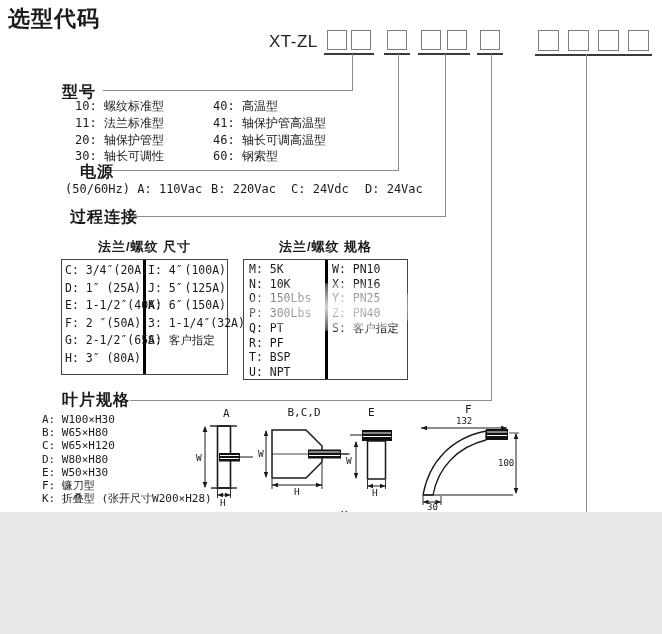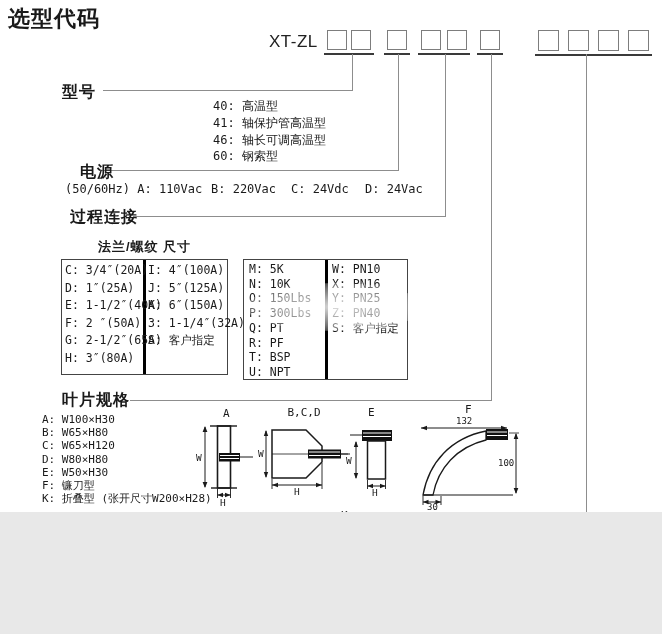--- a/index.html
+++ b/index.html
@@ -16,21 +16,21 @@
   .g5{gap:9px;}
   .g5 .code-box{width:21px;height:21px;}
   .sec-label{position:absolute;font-size:16px;font-weight:bold;letter-spacing:1px;}
   .mono{font-family:"DejaVu Sans Mono", monospace;}
   .list-col{position:absolute;font-size:12px;line-height:16.8px;white-space:nowrap;}
   .pow{position:absolute;top:182px;font-size:12px;white-space:nowrap;}
   .tbl-title{position:absolute;top:238px;text-align:center;font-size:13px;font-weight:bold;letter-spacing:1px;}
   .tbl{position:absolute;top:259px;border:1px solid #444;background:#fff;box-sizing:border-box;}
   .tbl-divider{position:absolute;top:0;bottom:0;width:2.5px;background:#000;}
   .tcol{position:absolute;top:2px;font-size:11.5px;white-space:nowrap;}
-  .t1 .trow{display:flex;justify-content:flex-start;line-height:17.6px;}
+  .t1 .trow{display:flex;justify-content:space-between;line-height:17.6px;}
   .t2 .trow{line-height:14.7px;}
   .blade-list{position:absolute;left:42px;top:413px;font-size:11px;line-height:13.2px;white-space:nowrap;}
   .watermark{position:absolute;left:246px;top:283px;width:178px;height:48px;border-radius:50%;
              background:radial-gradient(ellipse at center, rgba(255,255,255,.85) 0%, rgba(255,255,255,.45) 55%, rgba(255,255,255,0) 100%);
              pointer-events:none;}
   svg{position:absolute;overflow:visible;}
   svg text{font-family:"DejaVu Sans Mono", monospace;fill:#1a1a1a;}
   svg .ln{stroke:#1a1a1a;fill:none;}
   svg .ar{fill:#1a1a1a;stroke:none;}
 </style>
@@ -73,20 +73,26 @@
   <div class="vline" style="left:445px;top:54px;height:162px;"></div>
   <div class="hline" style="left:133px;top:216px;width:313px;"></div>
 
   <div class="vline" style="left:491px;top:54px;height:346px;"></div>
   <div class="hline" style="left:130px;top:400px;width:362px;"></div>
 
   <div class="vline" style="left:586px;top:54px;height:567px;"></div>
   <div class="hline" style="left:152px;top:621px;width:435px;"></div>
 
   <div class="sec-label" style="left:62px;top:82px;">型号</div>
+  <div class="list-col mono" style="left:75px;top:98px;">
+    <div>10: 螺纹标准型</div>
+    <div>11: 法兰标准型</div>
+    <div>20: 轴保护管型</div>
+    <div>30: 轴长可调性</div>
+  </div>
   <div class="list-col mono" style="left:213px;top:98px;">
     <div>40: 高温型</div>
     <div>41: 轴保护管高温型</div>
     <div>46: 轴长可调高温型</div>
     <div>60: 钢索型</div>
   </div>
 
   <div class="sec-label" style="left:62px;top:162px;padding-left:18px;">电源</div>
   <div class="pow mono" style="left:65px;">(50/60Hz) A: 110Vac</div>
   <div class="pow mono" style="left:211px;">B: 220Vac</div>
@@ -141,20 +147,21 @@
           <span>3: 1-1/4″(32A)</span>
           <span></span>
         </div>
       <div class="trow">
           <span>S: 客户指定</span>
           <span></span>
         </div>
     </div>
   </div>
 
+  <div class="tbl-title" style="left:243px;width:165px;">法兰/螺纹 规格</div>
   <div class="tbl t2" style="left:243px;width:165px;height:121px;">
     <div class="tbl-divider" style="left:81px;"></div>
     <div class="tcol mono" style="left:5px;width:72px;">
       <div class="trow">M: 5K</div>
       <div class="trow">N: 10K</div>
       <div class="trow">O: 150Lbs</div>
       <div class="trow">P: 300Lbs</div>
       <div class="trow">Q: PT</div>
       <div class="trow">R: PF</div>
       <div class="trow">T: BSP</div>

